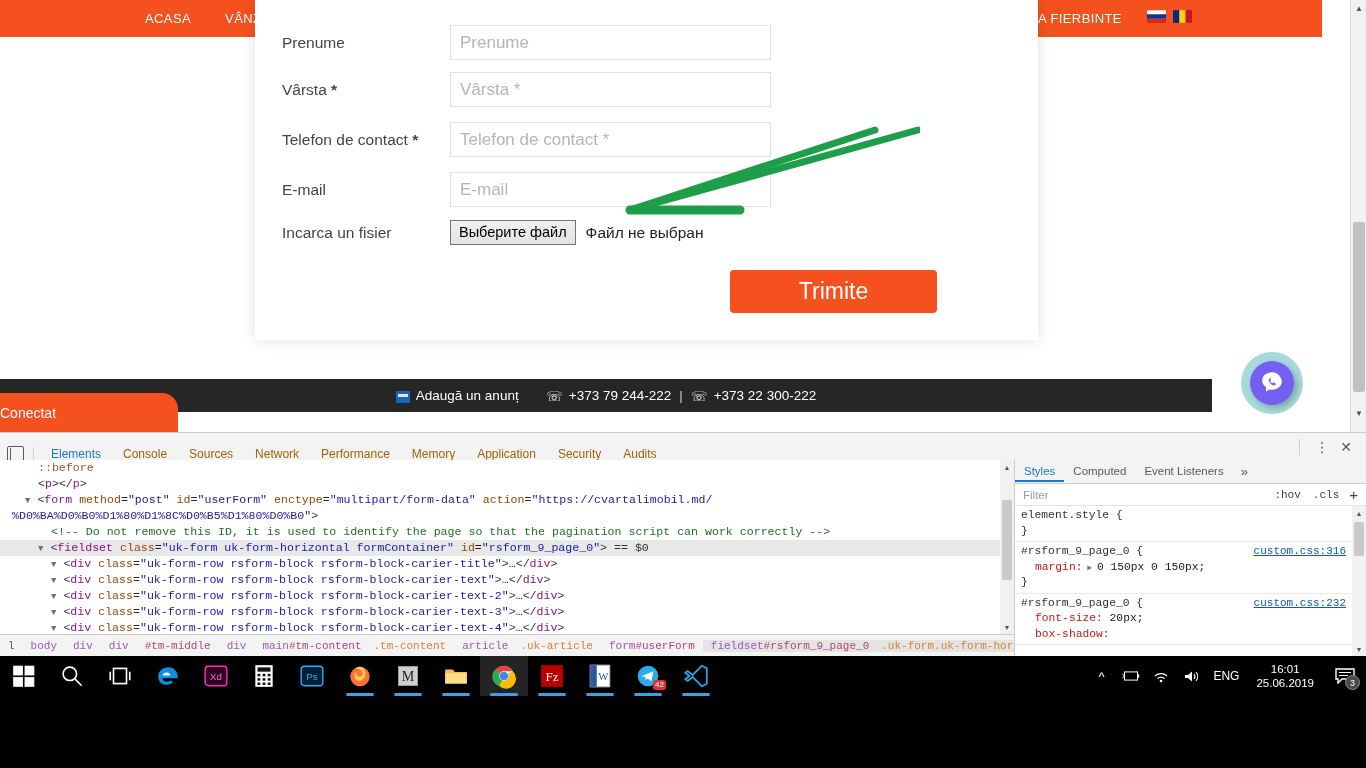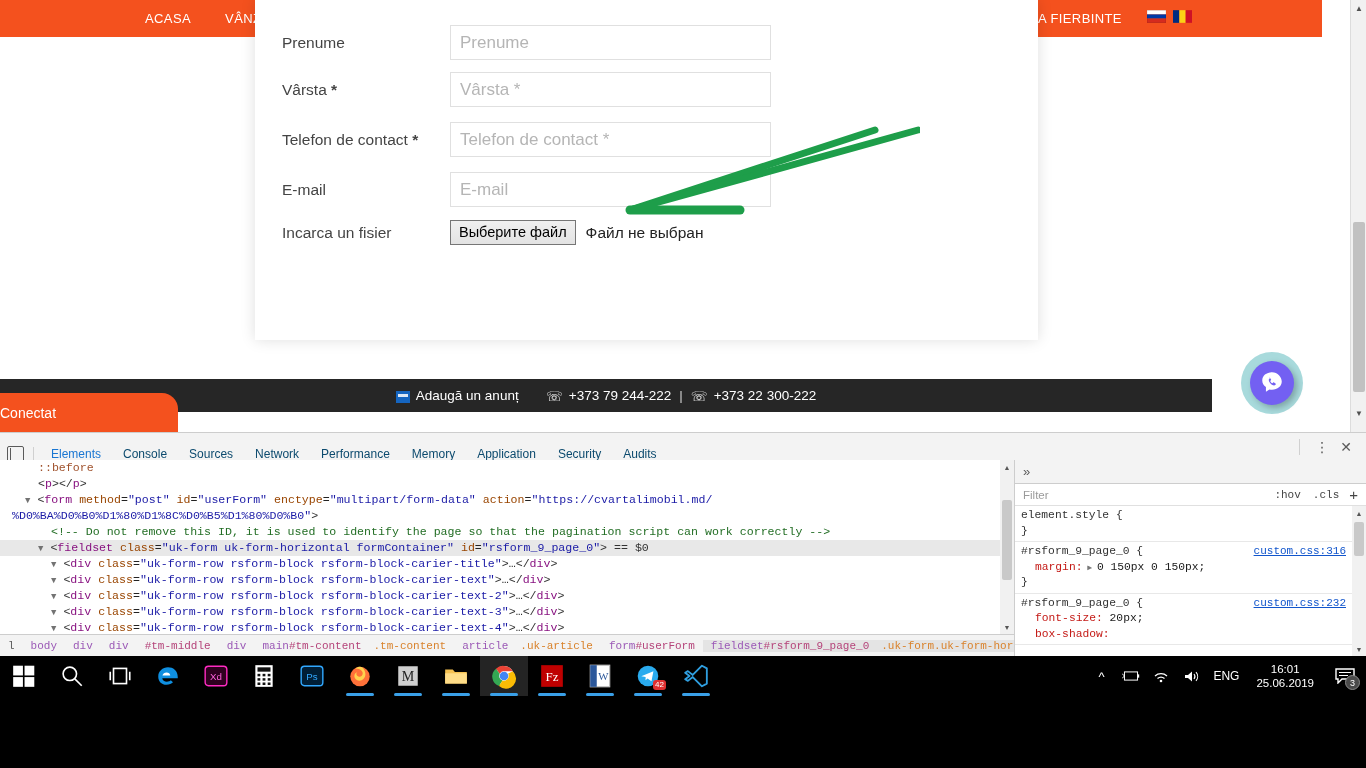--- a/index.html
+++ b/index.html
@@ -175,21 +175,21 @@
     width: 17px; height: 17px; margin: 0 9px 0 7px;
     border: 1.5px solid #5a5a5a; border-radius: 2px;
     position: relative;
   }
   #inspect-icon::after{
     content:""; position:absolute; left:2px; top:1px;
     width:5px; height:12px; border-left:1.5px solid #5a5a5a;
   }
   #dt-divider { width:1px; height:16px; background:#d0d0d0; margin-right:6px; }
   .dt-tab {
-    font-size: 12px; color: #0c4a6e;
+    font-size: 12px; color: #a16207;
     padding: 5px 11px 6px 11px;
     cursor: pointer; white-space: nowrap;
   }
   .dt-tab.active { color: #1976d2; box-shadow: inset 0 -2px 0 #1976d2; }
   #dt-tabs-right {
     position: absolute; right: 0; top: 0; height: 27px;
     display: flex; align-items: center; gap: 4px; padding-right: 10px;
   }
   .dt-vsep { width:1px; height:16px; background:#d0d0d0; margin-right:8px; }
   .dt-icon-btn { width: 20px; height: 20px; display:flex; align-items:center; justify-content:center; color:#5a5a5a; font-size:14px; cursor:pointer; }
@@ -368,20 +368,21 @@
       </div>
 
     <div class="form-row" style="top:220px;">
       <div class="form-label">Incarca un fisier</div>
       <div style="display:flex;align-items:center;">
         <button class="file-btn">Выберите файл</button>
         <span class="file-status">Файл не выбран</span>
       </div>
     </div>
 
+    <button id="submit-btn">Trimite</button>
   </div>
 
   <svg id="annot" viewBox="0 0 320 130">
     <path d="M275 20 L30 100" stroke="#1e9e4a" stroke-width="7" fill="none" stroke-linecap="round"></path>
     <path d="M318 20 L30 100" stroke="#1e9e4a" stroke-width="7" fill="none" stroke-linecap="round"></path>
     <path d="M140 100 L30 100" stroke="#1e9e4a" stroke-width="9" fill="none" stroke-linecap="round"></path>
   </svg>
 
   <div id="viber">
     <div class="inner">
@@ -459,20 +460,25 @@
       <span class="crumb"><span class="c-id">#tm-middle</span></span>
       <span class="crumb"><span class="c-el">div</span></span>
       <span class="crumb"><span class="c-el">main</span><span class="c-id">#tm-content</span><span class="c-cls">.tm-content</span></span>
       <span class="crumb"><span class="c-el">article</span><span class="c-cls">.uk-article</span></span>
       <span class="crumb"><span class="c-el">form</span><span class="c-id">#userForm</span></span>
       <span class="crumb last"><span class="c-el">fieldset</span><span class="c-id">#rsform_9_page_0</span><span class="c-cls">.uk-form.uk-form-horizontal.formContainer</span></span>
     </div>
 
   <div id="styles-pane">
     <div id="st-tabs">
+      <div id="st-tablist" style="display:flex;align-items:center;">
+          <div class="st-tab active">Styles</div>
+          <div class="st-tab">Computed</div>
+          <div class="st-tab">Event Listeners</div>
+        </div>
       <div class="st-more">»</div>
     </div>
     <div id="st-filterbar">
       <input id="st-filter" placeholder="Filter" style="">
       <span class="st-btn">:hov</span>
       <span class="st-btn">.cls</span>
       <span class="st-plus">+</span>
     </div>
     <div id="st-rules">
         <div class="rule">

